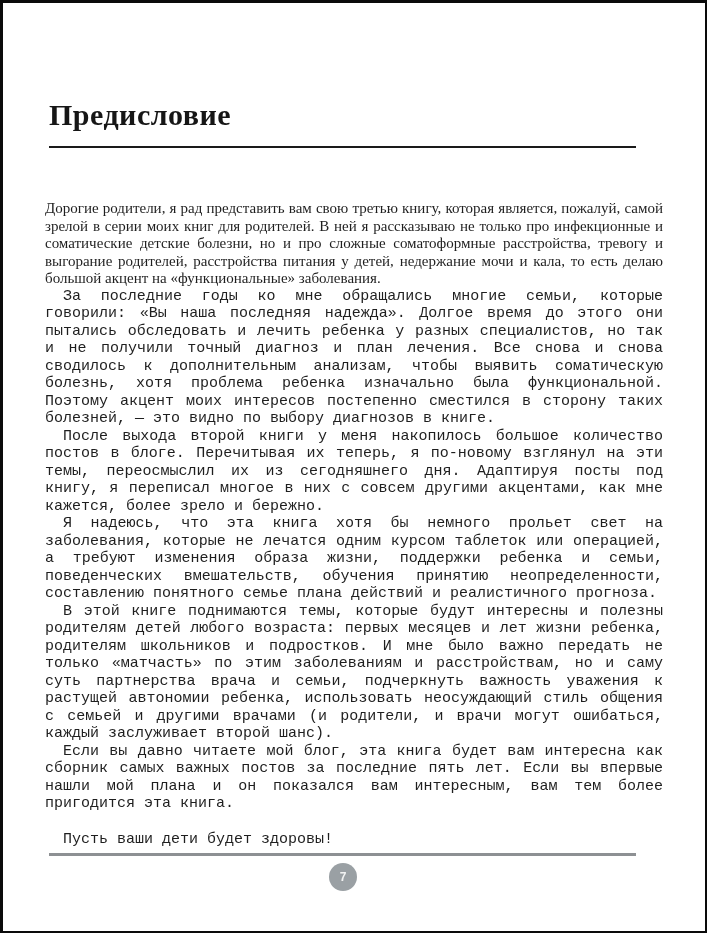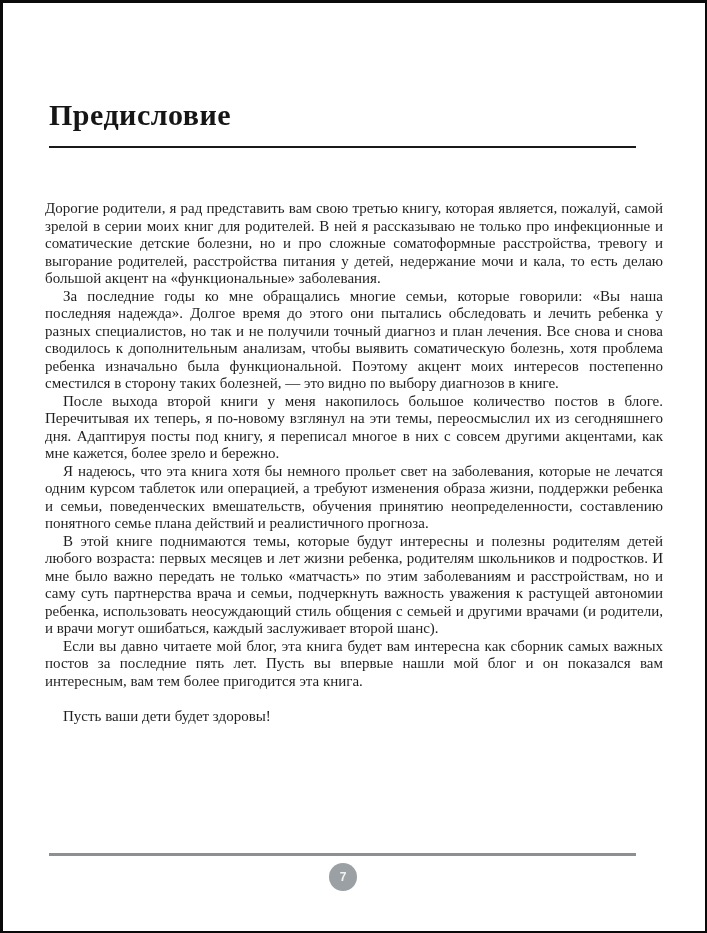--- a/index.html
+++ b/index.html
@@ -49,20 +49,21 @@
     color: #1f1f1f;
     text-align: justify;
     hyphens: auto;
     -webkit-hyphens: auto;
   }
   .body-text p {
     margin: 0;
   }
   .body-text p.indent {
     text-indent: 18px;
+    font-family: Liberation Mono, monospace;
   }
   .closing-line {
     margin-top: 18px !important;
     text-indent: 22px;
   }
   .footer-rule {
     position: absolute;
     left: 46px;
     top: 850px;
     width: 587px;
@@ -94,21 +95,21 @@
   <h1 class="chapter-title">Предисловие</h1>
 
   <div class="title-rule"></div>
 
   <div class="body-text">
     <p>Дорогие родители, я рад представить вам свою третью книгу, которая является, пожалуй, самой зрелой в серии моих книг для родителей. В ней я рассказываю не только про инфекционные и соматические детские болезни, но и про сложные соматоформные расстройства, тревогу и выгорание родителей, расстройства питания у детей, недержание мочи и кала, то есть делаю большой акцент на «функциональные» заболевания.</p>
     <p class="indent">За последние годы ко мне обращались многие семьи, которые говорили: «Вы наша последняя надежда». Долгое время до этого они пытались обследовать и лечить ребенка у разных специалистов, но так и не получили точный диагноз и план лечения. Все снова и снова сводилось к дополнительным анализам, чтобы выявить соматическую болезнь, хотя проблема ребенка изначально была функциональной. Поэтому акцент моих интересов постепенно сместился в сторону таких болезней, — это видно по выбору диагнозов в книге.</p>
     <p class="indent">После выхода второй книги у меня накопилось большое количество постов в блоге. Перечитывая их теперь, я по-новому взглянул на эти темы, переосмыслил их из сегодняшнего дня. Адаптируя посты под книгу, я переписал многое в них с совсем другими акцентами, как мне кажется, более зрело и бережно.</p>
     <p class="indent">Я надеюсь, что эта книга хотя бы немного прольет свет на заболевания, которые не лечатся одним курсом таблеток или операцией, а требуют изменения образа жизни, поддержки ребенка и семьи, поведенческих вмешательств, обучения принятию неопределенности, составлению понятного семье плана действий и реалистичного прогноза.</p>
     <p class="indent">В этой книге поднимаются темы, которые будут интересны и полезны родителям детей любого возраста: первых месяцев и лет жизни ребенка, родителям школьников и подростков. И мне было важно передать не только «матчасть» по этим заболеваниям и расстройствам, но и саму суть партнерства врача и семьи, подчеркнуть важность уважения к растущей автономии ребенка, использовать неосуждающий стиль общения с семьей и другими врачами (и родители, и врачи могут ошибаться, каждый заслуживает второй шанс).</p>
-    <p class="indent">Если вы давно читаете мой блог, эта книга будет вам интересна как сборник самых важных постов за последние пять лет. Пусть вы впервые нашли мой блог и он показался вам интересным, вам тем более пригодится эта книга.</p>
+    <p class="indent">Если вы давно читаете мой блог, эта книга будет вам интересна как сборник самых важных постов за последние пять лет. Если вы впервые нашли мой плана и он показался вам интересным, вам тем более пригодится эта книга.</p>
     <p class="indent closing-line">Пусть ваши дети будет здоровы!</p>
   </div>
 
   <div class="footer-rule"></div>
 
   <div class="page-number-badge">
     <span>7</span>
   </div>
 
 </div>

